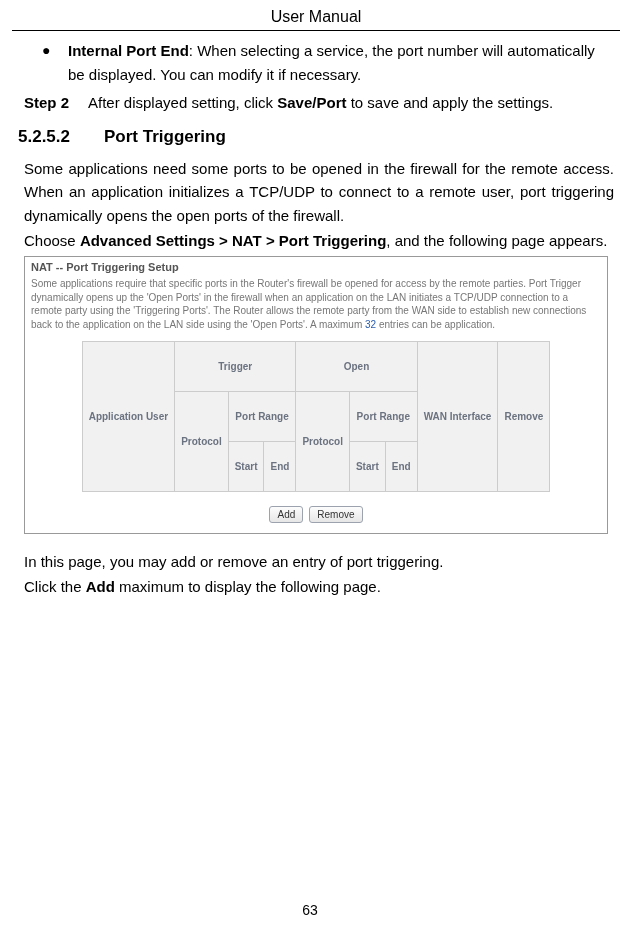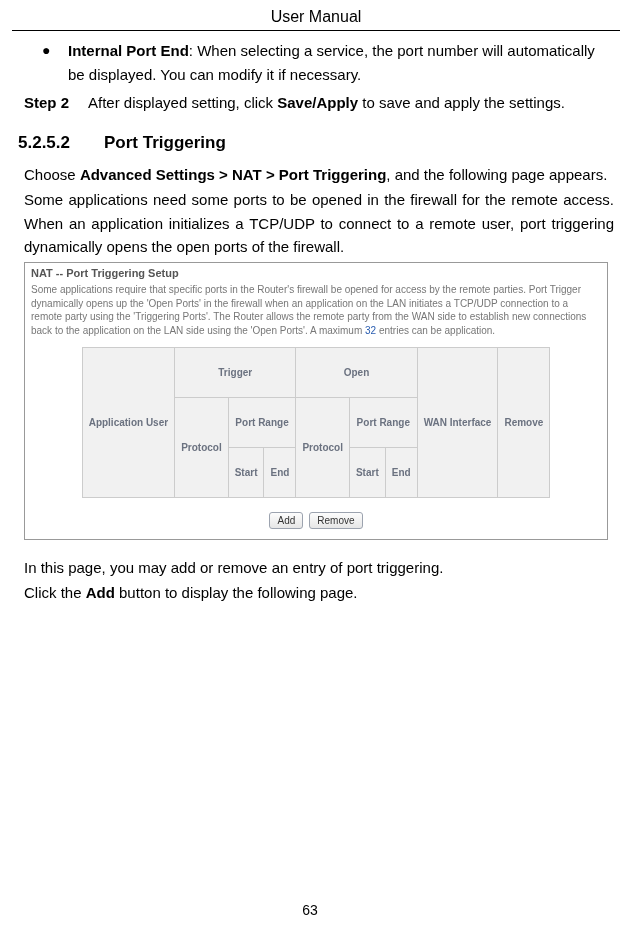--- a/index.html
+++ b/index.html
@@ -30,21 +30,21 @@
       line-height: 1.6;
     }
     .bullet-marker {
       width: 26px;
       font-size: 14px;
     }
     .bullet-body { flex: 1; }
     .step-row {
       display: flex;
       margin-left: 6px;
-      margin-bottom: 18px;
+      margin-bottom: 12px;
       line-height: 1.6;
     }
     .step-label { font-weight: bold; width: 64px; }
     .step-body { flex: 1; }
     .subheading-row {
       display: flex;
       font-weight: bold;
       font-size: 17px;
       margin: 8px 0 10px 0;
     }
@@ -124,34 +124,34 @@
   <div class="bullet-item">
     <span class="bullet-marker">●</span>
     <span class="bullet-body">
       <span class="b">Internal Port End</span><span>: When selecting a service, the port number will automatically be displayed. You can modify it if necessary.</span>
     </span>
   </div>
 
   <div class="step-row">
     <span class="step-label">Step 2</span>
     <span class="step-body">
-      <span>After displayed setting, click </span><span class="b">Save/Apply</span><span> to save and apply the settings.</span>
+      <span>After displayed setting, click </span><span class="b">Save/Port</span><span> to save and apply the settings.</span>
     </span>
   </div>
 
   <div class="subheading-row">
     <span class="subheading-num">5.2.5.2</span>
     <span>Port Triggering</span>
   </div>
 
+  <div class="para justify">Some applications need some ports to be opened in the firewall for the remote access. When an application initializes a TCP/UDP to connect to a remote user, port triggering dynamically opens the open ports of the firewall.</div>
+
   <div class="para justify">
     <span>Choose </span><span class="b">Advanced Settings &gt; NAT &gt; Port Triggering</span><span>, and the following page appears.</span>
   </div>
-
-  <div class="para justify">Some applications need some ports to be opened in the firewall for the remote access. When an application initializes a TCP/UDP to connect to a remote user, port triggering dynamically opens the open ports of the firewall.</div>
 
   <div class="screenshot">
     <div class="ss-title">NAT -- Port Triggering Setup</div>
     <div class="ss-desc">
       <span>Some applications require that specific ports in the Router's firewall be opened for access by the remote parties. Port Trigger dynamically opens up the 'Open Ports' in the firewall when an application on the LAN initiates a TCP/UDP connection to a remote party using the 'Triggering Ports'. The Router allows the remote party from the WAN side to establish new connections back to the application on the LAN side using the 'Open Ports'. A maximum </span>
       <span class="num">32</span>
       <span> entries can be application.</span>
     </div>
 
     <div class="ss-table-wrap">
@@ -184,18 +184,18 @@
       <button class="ss-btn">Add</button>
       <button class="ss-btn">Remove</button>
     </div>
   </div>
 
   <div style="height:10px"></div>
 
   <div class="para">In this page, you may add or remove an entry of port triggering.</div>
 
   <div class="para">
-    <span>Click the </span><span class="b">Add</span><span> button to display the following page.</span>
+    <span>Click the </span><span class="b">Add</span><span> maximum to display the following page.</span>
   </div>
 
 </div>
 
 <div class="page-number">63</div>
 
 </body></html>

